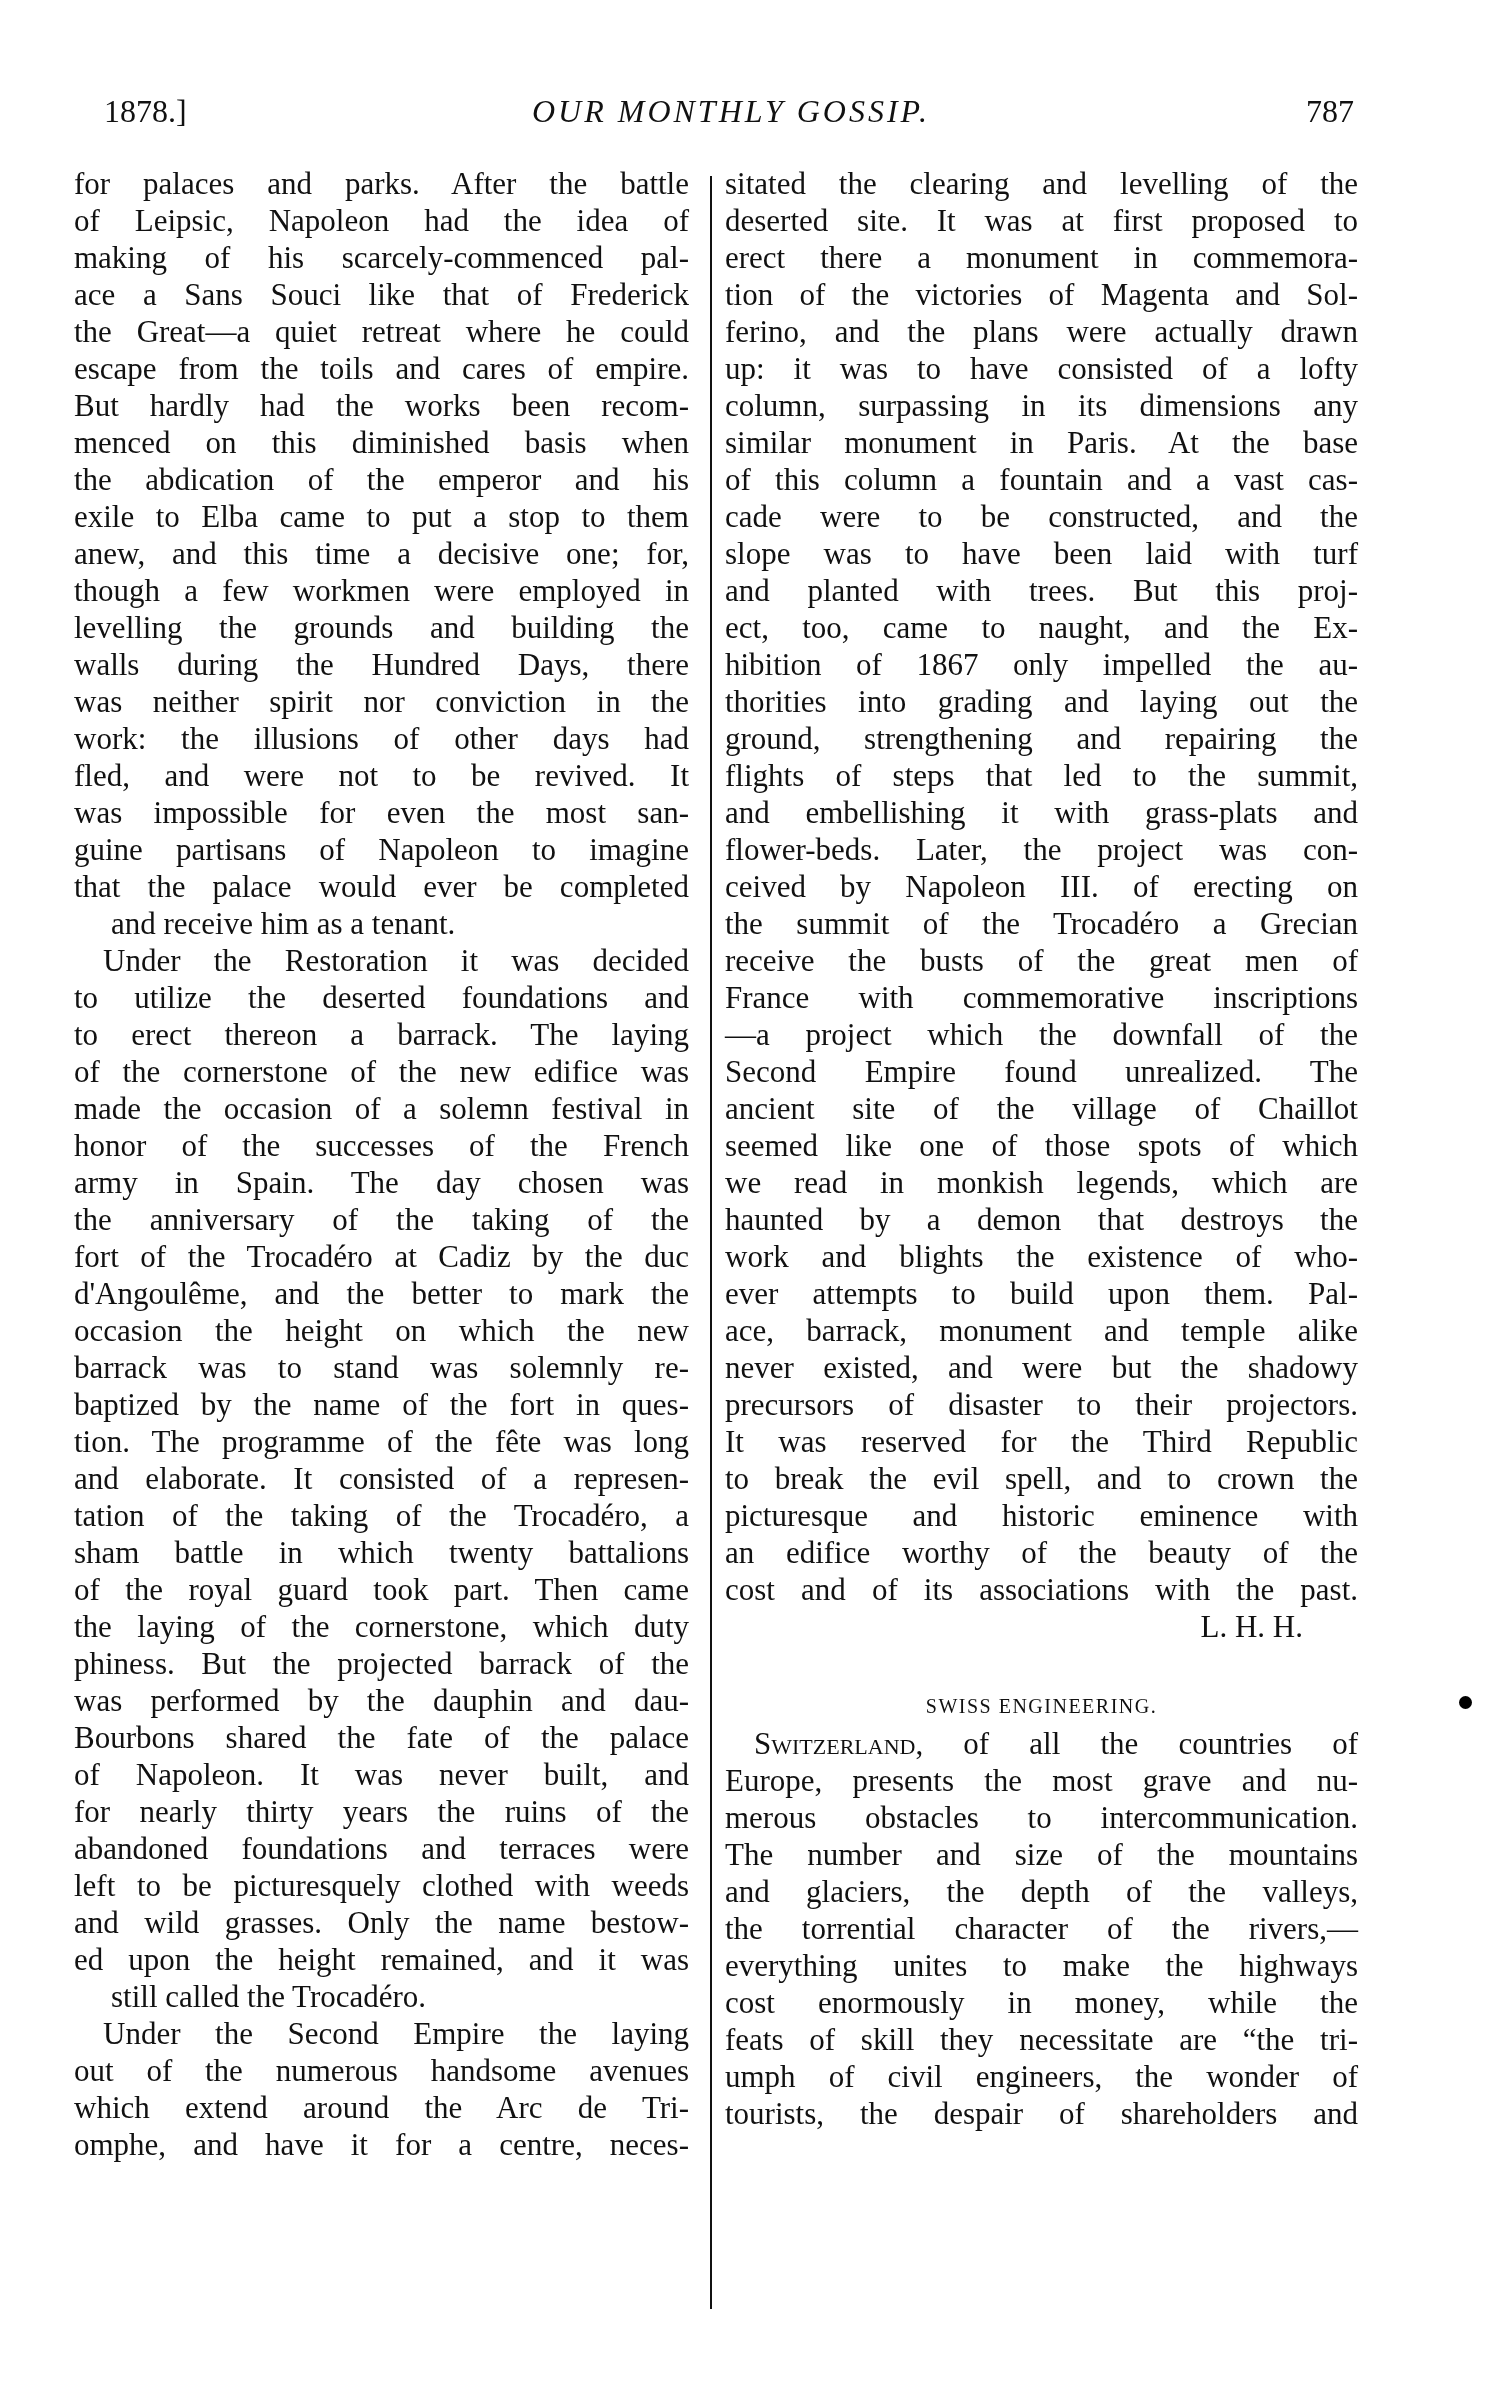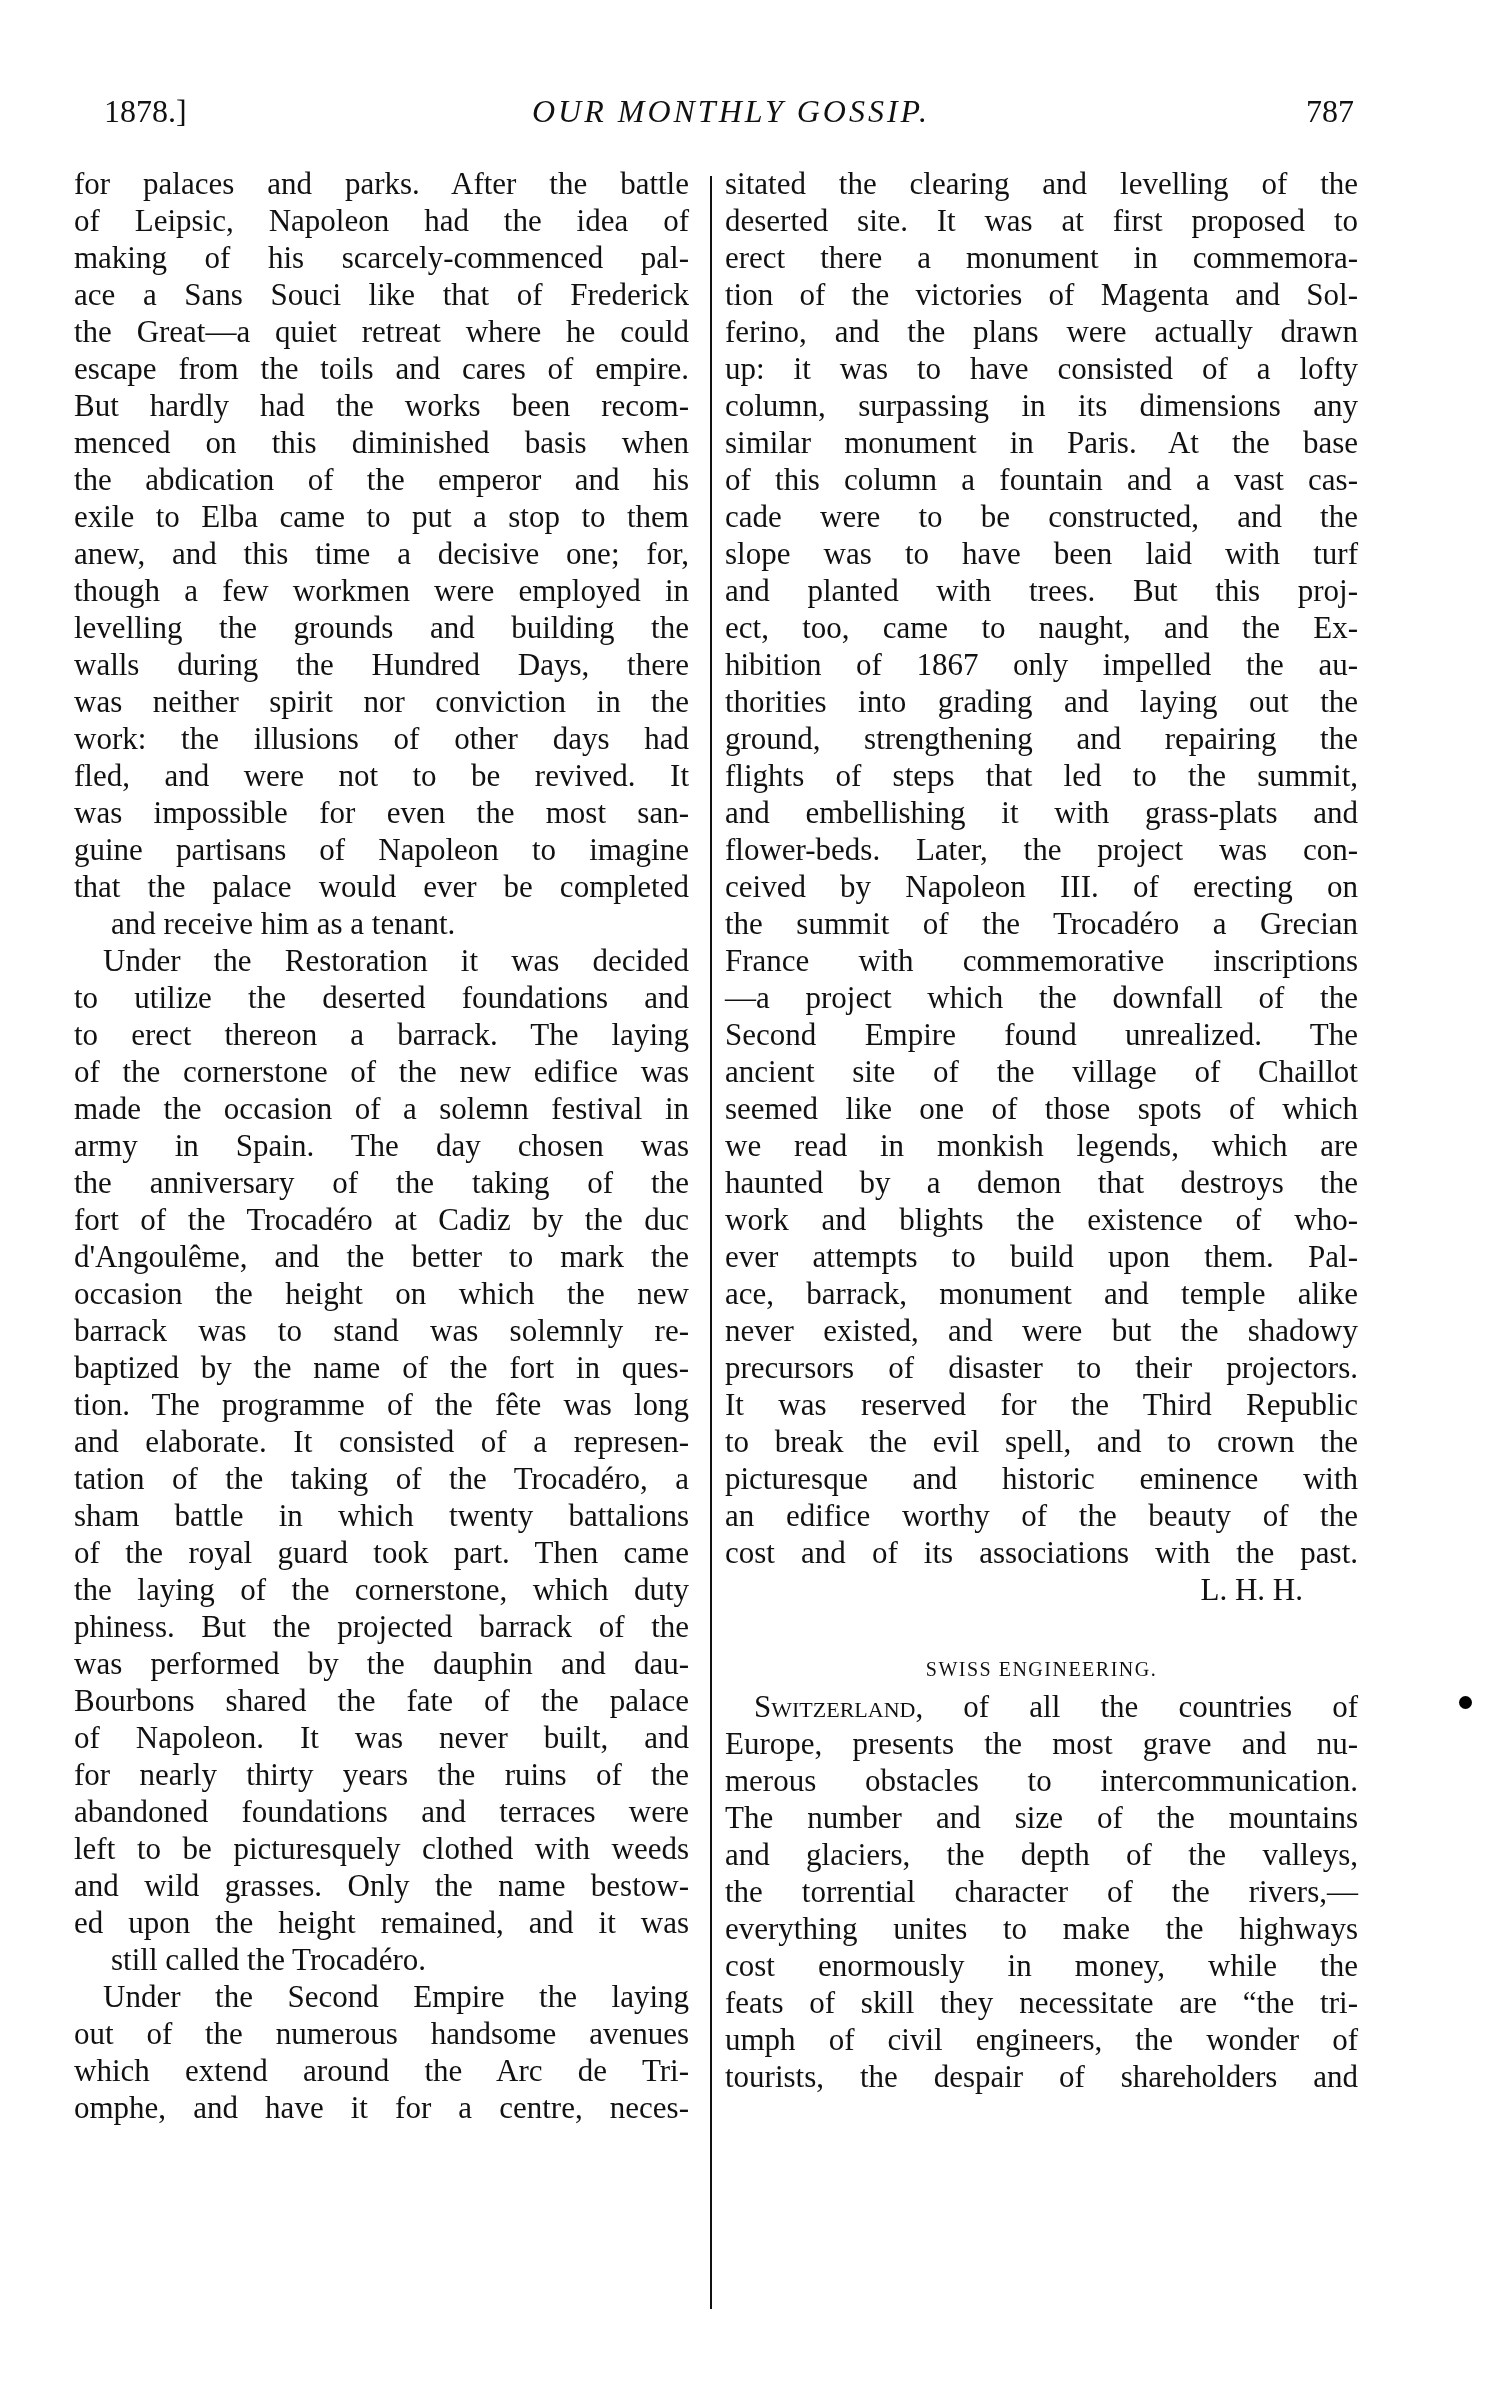--- a/index.html
+++ b/index.html
@@ -77,20 +77,21 @@
     <span class="line">fled, and were not to be revived.  It</span>
     <span class="line">was impossible for even the most san-</span>
     <span class="line">guine partisans of Napoleon to imagine</span>
     <span class="line">that the palace would ever be completed</span>
     <span class="line last">and receive him as a tenant.</span>
     <span class="line indent">Under the Restoration it was decided</span>
     <span class="line">to utilize the deserted foundations and</span>
     <span class="line">to erect thereon a barrack.  The laying</span>
     <span class="line">of the cornerstone of the new edifice was</span>
     <span class="line">made the occasion of a solemn festival in</span>
+    <span class="line">honor of the successes of the French</span>
     <span class="line">army in Spain.  The day chosen was</span>
     <span class="line">the anniversary of the taking of the</span>
     <span class="line">fort of the Trocadéro at Cadiz by the duc</span>
     <span class="line">d'Angoulême, and the better to mark the</span>
     <span class="line">occasion the height on which the new</span>
     <span class="line">barrack was to stand was solemnly re-</span>
     <span class="line">baptized by the name of the fort in ques-</span>
     <span class="line">tion.  The programme of the fête was long</span>
     <span class="line">and elaborate.  It consisted of a represen-</span>
     <span class="line">tation of the taking of the Trocadéro, a</span>
@@ -131,20 +132,21 @@
       <span class="line">and planted with trees.  But this proj-</span>
       <span class="line">ect, too, came to naught, and the Ex-</span>
       <span class="line">hibition of 1867 only impelled the au-</span>
       <span class="line">thorities into grading and laying out the</span>
       <span class="line">ground, strengthening and repairing the</span>
       <span class="line">flights of steps that led to the summit,</span>
       <span class="line">and embellishing it with grass-plats and</span>
       <span class="line">flower-beds.  Later, the project was con-</span>
       <span class="line">ceived by Napoleon III. of erecting on</span>
       <span class="line">the summit of the Trocadéro a Grecian</span>
+      <span class="line">receive the busts of the great men of</span>
       <span class="line">France with commemorative inscriptions</span>
       <span class="line">—a project which the downfall of the</span>
       <span class="line">Second Empire found unrealized.  The</span>
       <span class="line">ancient site of the village of Chaillot</span>
       <span class="line">seemed like one of those spots of which</span>
       <span class="line">we read in monkish legends, which are</span>
       <span class="line">haunted by a demon that destroys the</span>
       <span class="line">work and blights the existence of who-</span>
       <span class="line">ever attempts to build upon them.  Pal-</span>
       <span class="line">ace, barrack, monument and temple alike</span>

